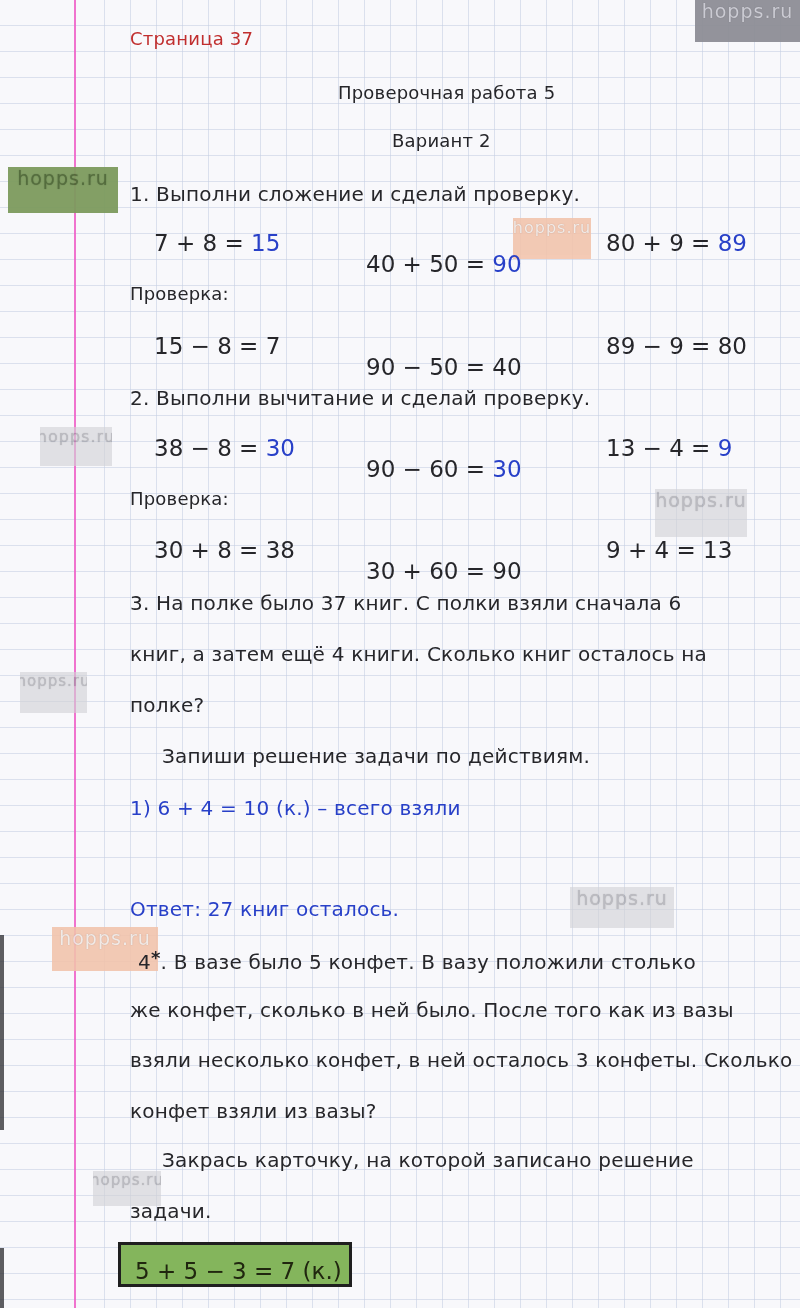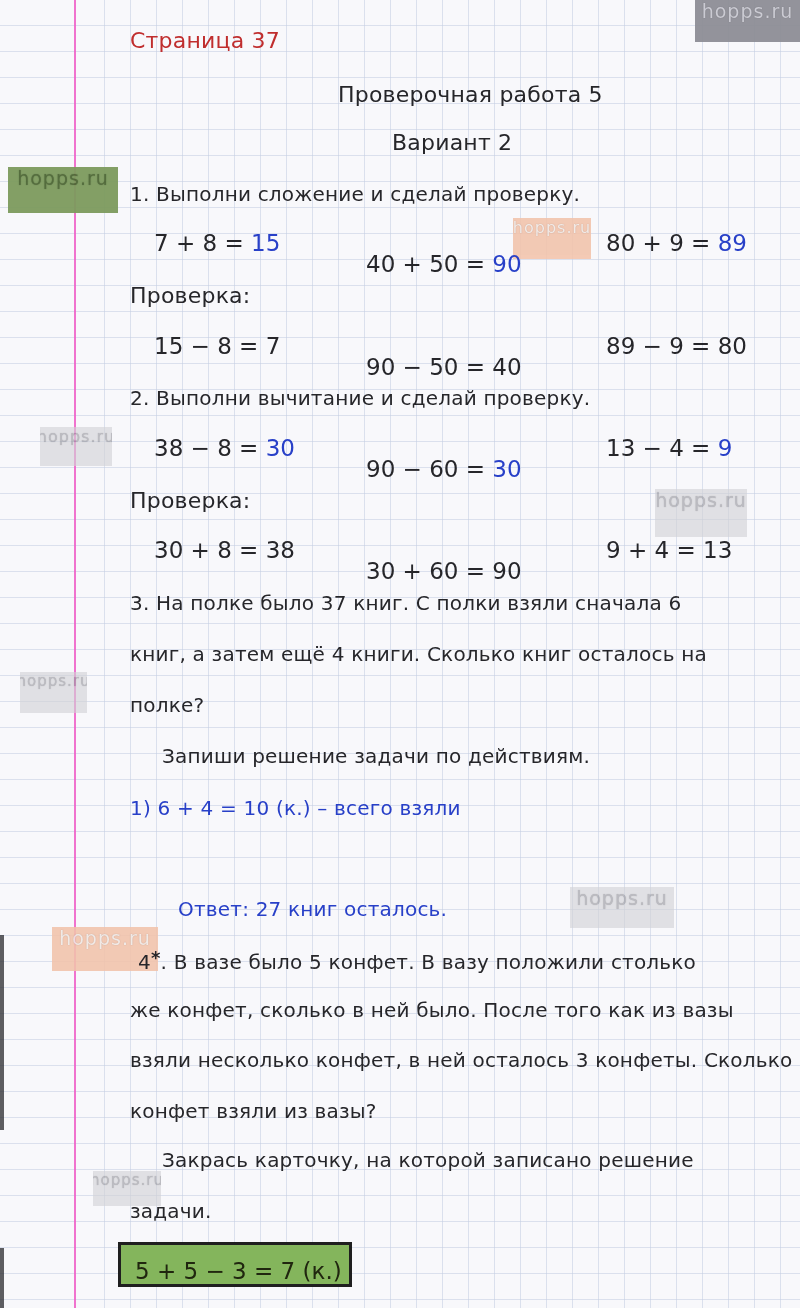--- a/index.html
+++ b/index.html
@@ -12,21 +12,21 @@
   .edge{position:absolute;left:0;width:4px;background:#2a2a2e;opacity:.75;z-index:1;}
 
   .wm{position:absolute;z-index:1;display:flex;align-items:flex-start;justify-content:center;
       font-weight:normal;font-size:19px;letter-spacing:1px;overflow:hidden;}
   .wm-gray{background:var(--wm_gray,#d2d2d6);opacity:.62;color:#97979e;text-shadow:0 0 1px #7e7e86;}
   .wm-dark{background:var(--wm_dark_gray,#8e8e96);opacity:.95;color:#c9c9d1;text-shadow:0 0 1px #6a6a72;}
   .wm-green{background:var(--wm_green,#7d9b5e);opacity:.95;color:rgba(70,95,45,.60);text-shadow:0 0 1px rgba(40,60,25,.5);}
   .wm-salmon{background:var(--wm_salmon,#f2c3ab);opacity:.88;color:rgba(255,255,255,.80);text-shadow:0 0 1px rgba(150,110,90,.7);}
 
   .tl{position:absolute;white-space:nowrap;z-index:2;font-size:20px;letter-spacing:.2px;color:var(--ink_black,#26262a);}
-  .h{font-size:22px;}
+  .h{font-size:18px;}
   .red{color:var(--ink_red,#c02e2e);}
   .blue{color:var(--ink_blue,#2840c8);}
   .eqrow{position:absolute;z-index:2;width:670px;height:30px;}
   .eq{position:absolute;top:0;white-space:nowrap;font-size:23px;color:var(--ink_black,#26262a);padding-left:24px;}
   .eq .ans{color:var(--ink_blue,#2840c8);}
   .c0{left:0;} .c1{left:212px;margin-top:21px;} .c2{left:452px;}
   .star{font-weight:bold;vertical-align:5px;font-size:18px;}
   .card{position:absolute;left:118px;top:1242px;width:234px;height:45px;box-sizing:border-box;
         background:var(--card_green,#84b55c);border:3px solid #1f1f1f;z-index:2;
         display:flex;align-items:flex-end;padding-left:14px;font-size:23px;color:#20260f;}
@@ -97,21 +97,21 @@
     <span class="eq c0 blue">30 + 8 = 38</span>
     <span class="eq c1 blue">30 + 60 = 90</span>
     <span class="eq c2 blue">9 + 4 = 13</span>
   </div>
 
   <div class="tl" style="left:130px;top:591px;">3. На полке было 37 книг. С полки взяли сначала 6</div>
   <div class="tl" style="left:130px;top:642px;">книг, а затем ещё 4 книги. Сколько книг осталось на</div>
   <div class="tl" style="left:130px;top:693px;">полке?</div>
   <div class="tl" style="left:162px;top:744px;">Запиши решение задачи по действиям.</div>
   <div class="tl blue" style="left:130px;top:796px;">1) 6 + 4 = 10 (к.) – всего взяли</div>
-  <div class="tl blue" style="left:130px;top:897px;margin-left:48px;">Ответ: 27 книг осталось.</div>
+  <div class="tl blue" style="left:130px;top:897px;">Ответ: 27 книг осталось.</div>
 
   <div class="tl" style="left:138px;top:947px;"><span>4</span><span class="star">*</span><span>. В вазе было 5 конфет. В вазу положили столько</span></div>
   <div class="tl" style="left:130px;top:998px;">же конфет, сколько в ней было. После того как из вазы</div>
   <div class="tl" style="left:130px;top:1048px;">взяли несколько конфет, в ней осталось 3 конфеты. Сколько</div>
   <div class="tl" style="left:162px;top:1148px;">Закрась карточку, на которой записано решение</div>
   <div class="tl" style="left:130px;top:1099px;">конфет взяли из вазы?</div>
   <div class="tl" style="left:130px;top:1199px;">задачи.</div>
 
   <div class="card">
     <span>5 + 5 − 3 = 7 (к.)</span>

